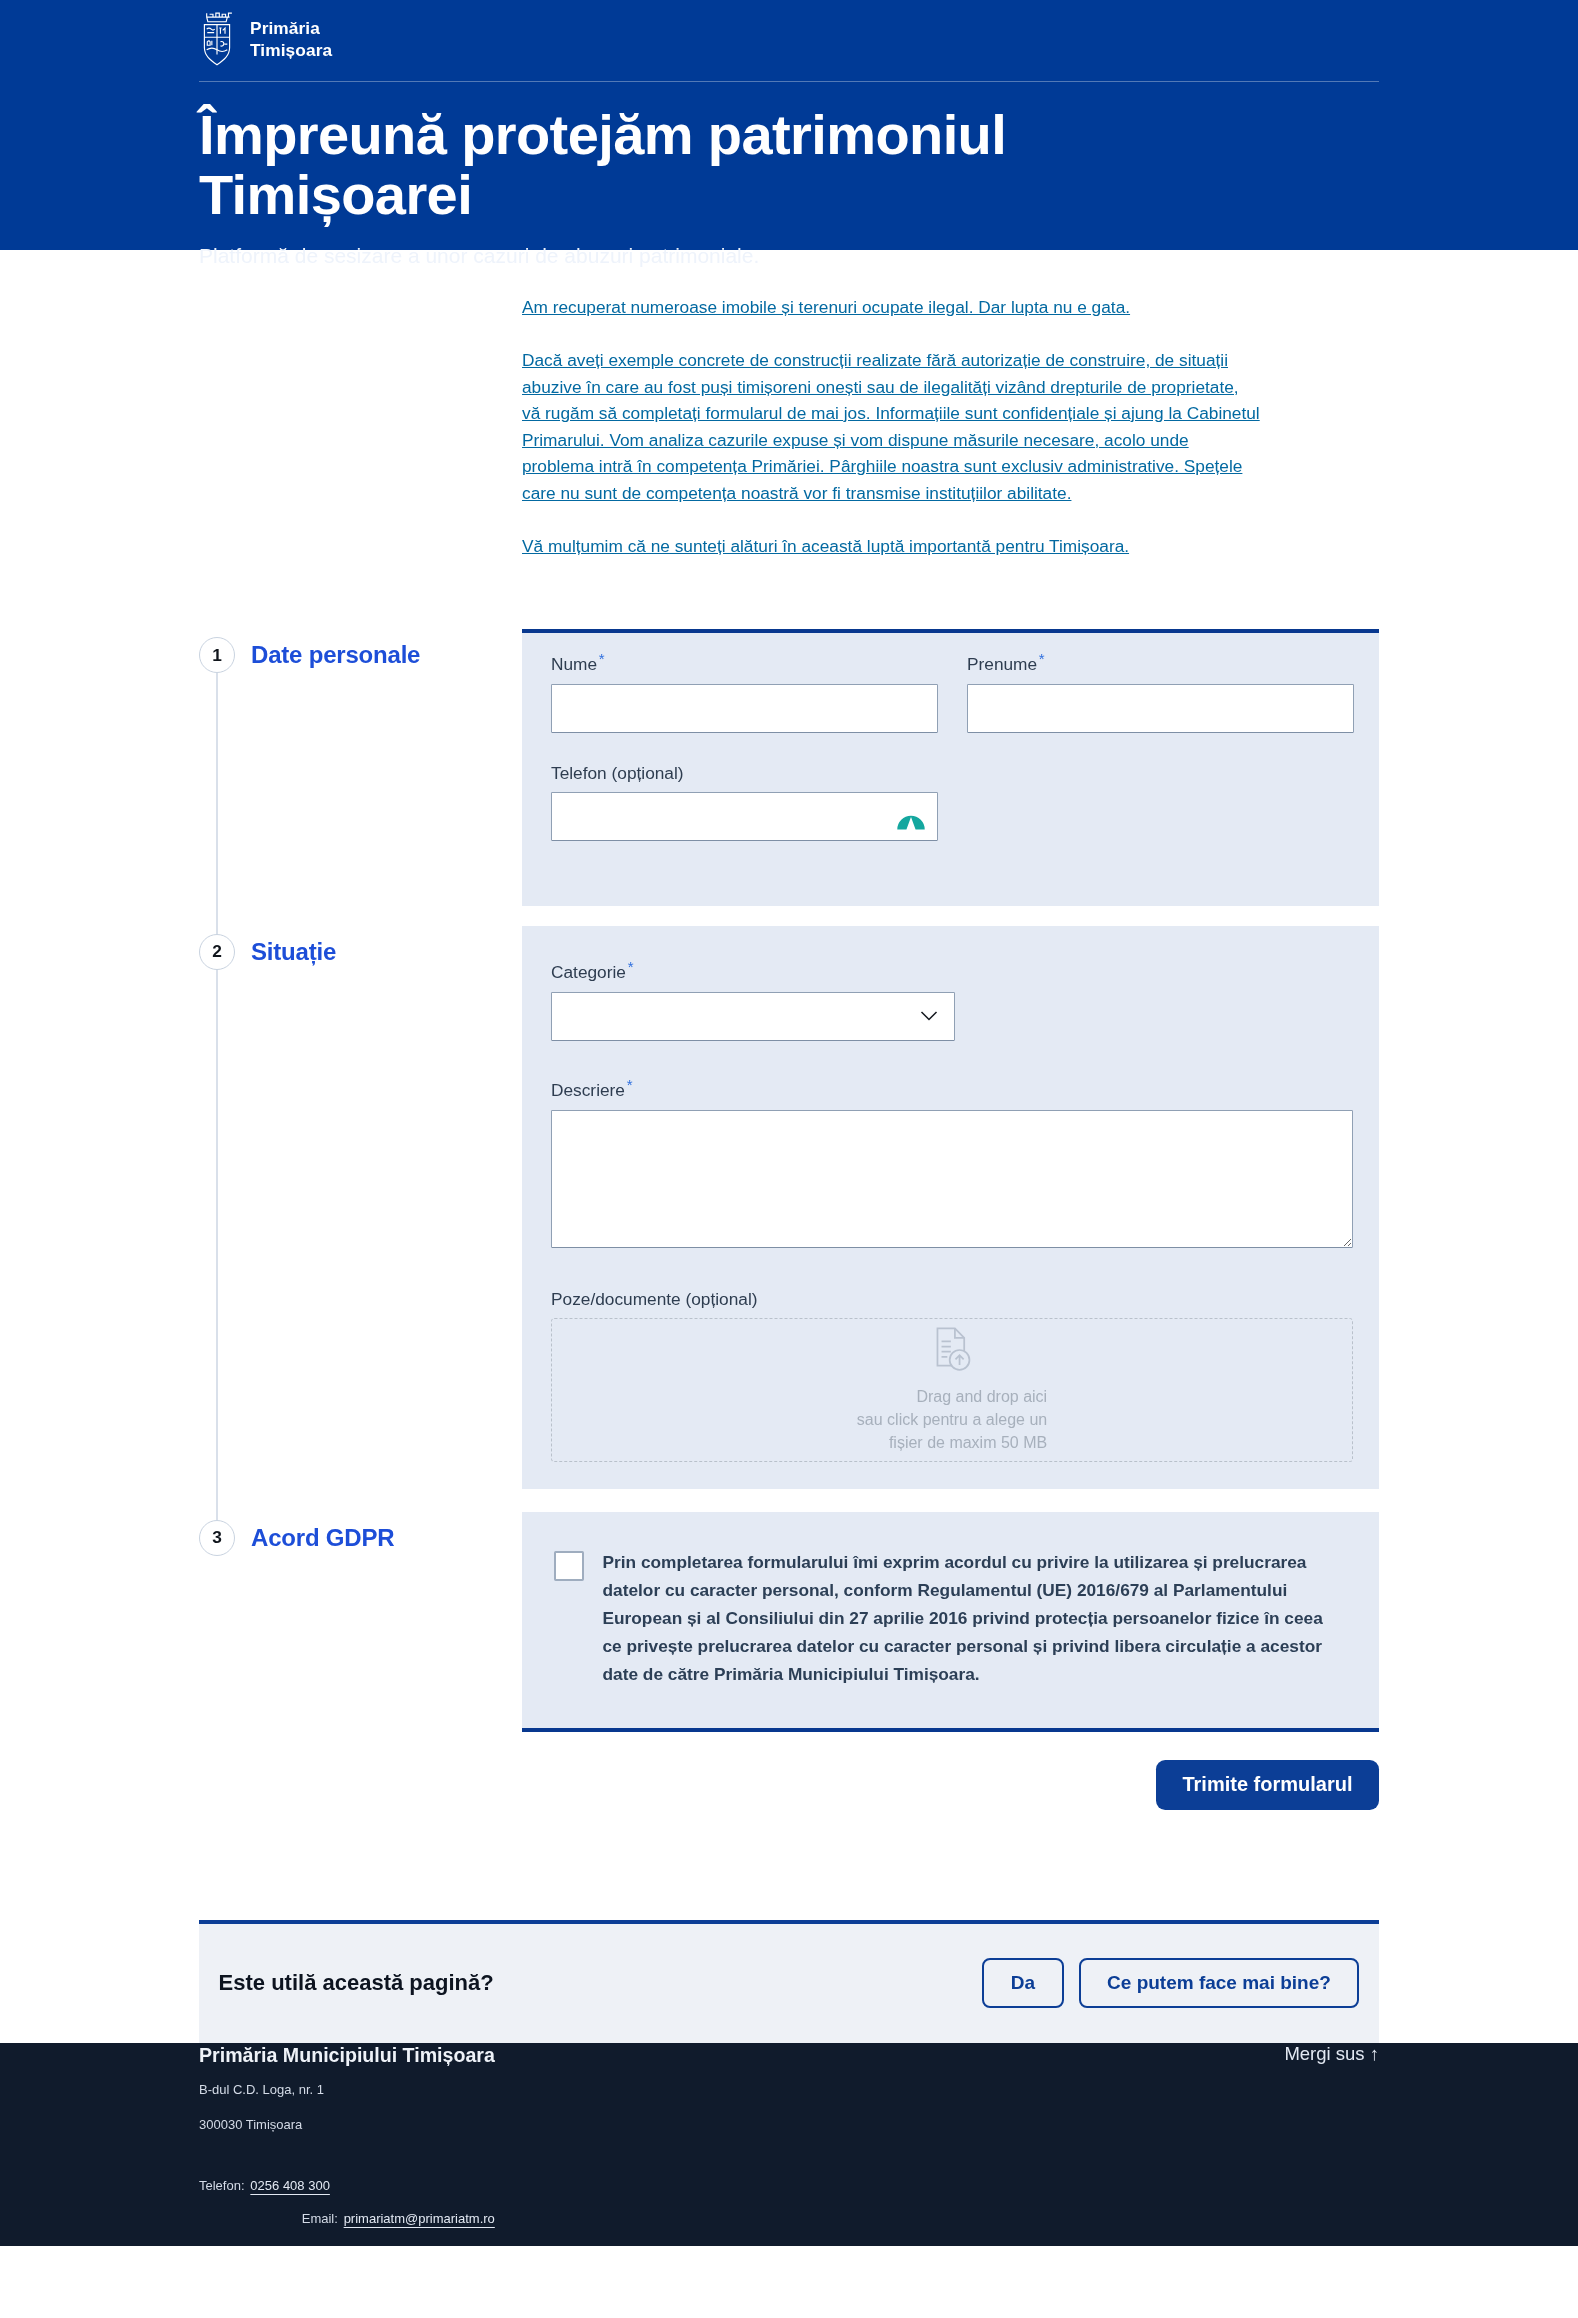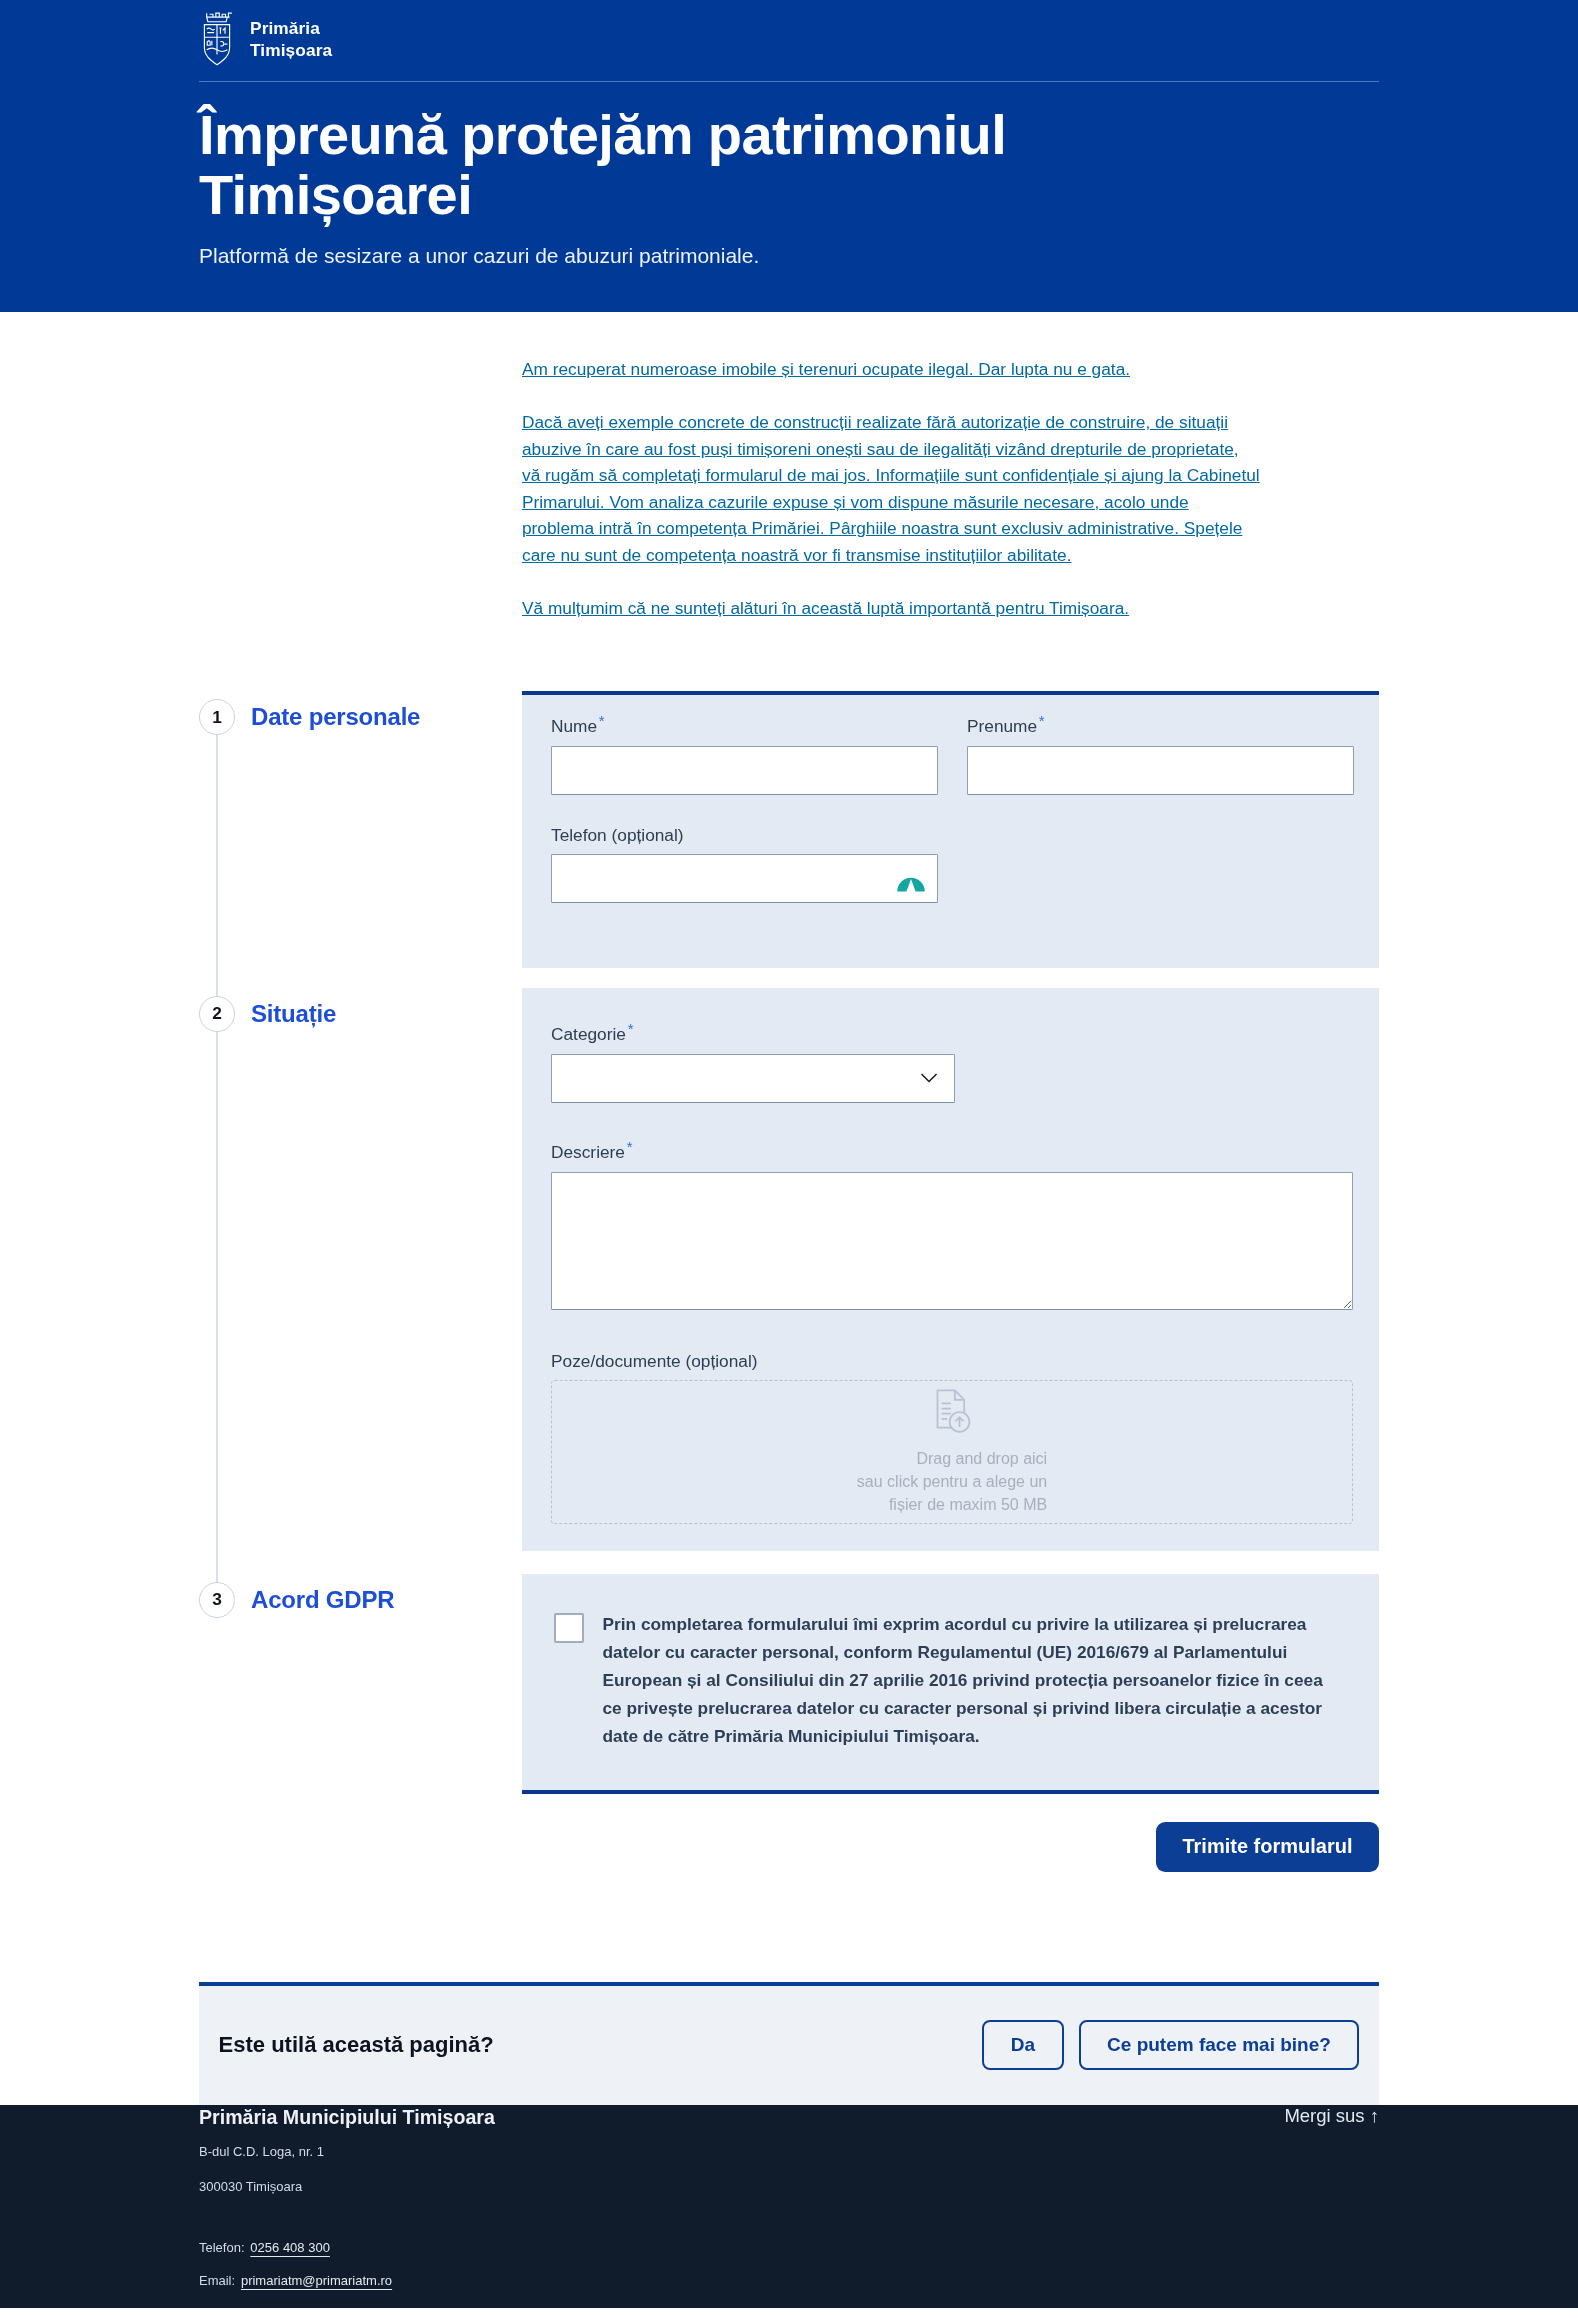--- a/index.html
+++ b/index.html
@@ -9,21 +9,21 @@
     font-family: "Liberation Sans", sans-serif;
     color: #243446;
     overflow: hidden;
     position: relative;
   }
   .container { width: 1180px; margin-left: 199px; }
 
   
   .hero {
     background: #003a96;
-    height: 312px;
+    height: 250px;
     color: #ffffff;
   }
   .logo-row { display: flex; align-items: center; gap: 15px; padding-top: 11.5px; }
   .crest { width: 36px; height: 55px; flex: 0 0 auto; }
   .brand-name { font-size: 17.3px; line-height: 22px; font-weight: 600; letter-spacing: 0.1px; }
   .hero-divider { margin-top: 14px; border-top: 1.2px solid rgba(255,255,255,.32); }
   .hero-title {
     margin-top: 23px;
     font-size: 56px; line-height: 60px; font-weight: 700;
     letter-spacing: -0.6px;
@@ -149,21 +149,21 @@
   .footer {
     background: #101b2c;
     height: 203px;
     color: #dbe2ec;
   }
   .footer-inner { display: flex; justify-content: space-between; padding-top: 0; }
   .footer-org { font-size: 19.6px; font-weight: 700; color: #eef2f8; line-height: 25.4px; }
   .footer-line { font-size: 13px; line-height: 24px; margin-top: 10.4px; color: #d4dbe7; }
   .footer-contact { margin-top: 37px; }
   .footer-contact .footer-line { margin-top: 0; }
-  .footer-contact .footer-line + .footer-line { margin-top: 9.2px; }
+  .footer-contact .footer-line + .footer-line { margin-top: 9.2px; text-align: right; }
   .footer a { color: #e3e9f3; text-decoration: underline; text-underline-offset: 4px; text-decoration-thickness: 1.2px; }
   .back-top { font-size: 18.5px; color: #dfe5ee; margin-top: 3.5px; text-decoration: none !important; }
   .label-sp { margin-right: 5.8px; }
 </style>
 </head>
 <body>
 
 <header class="hero">
   <div class="container">
     <div class="logo-row">

